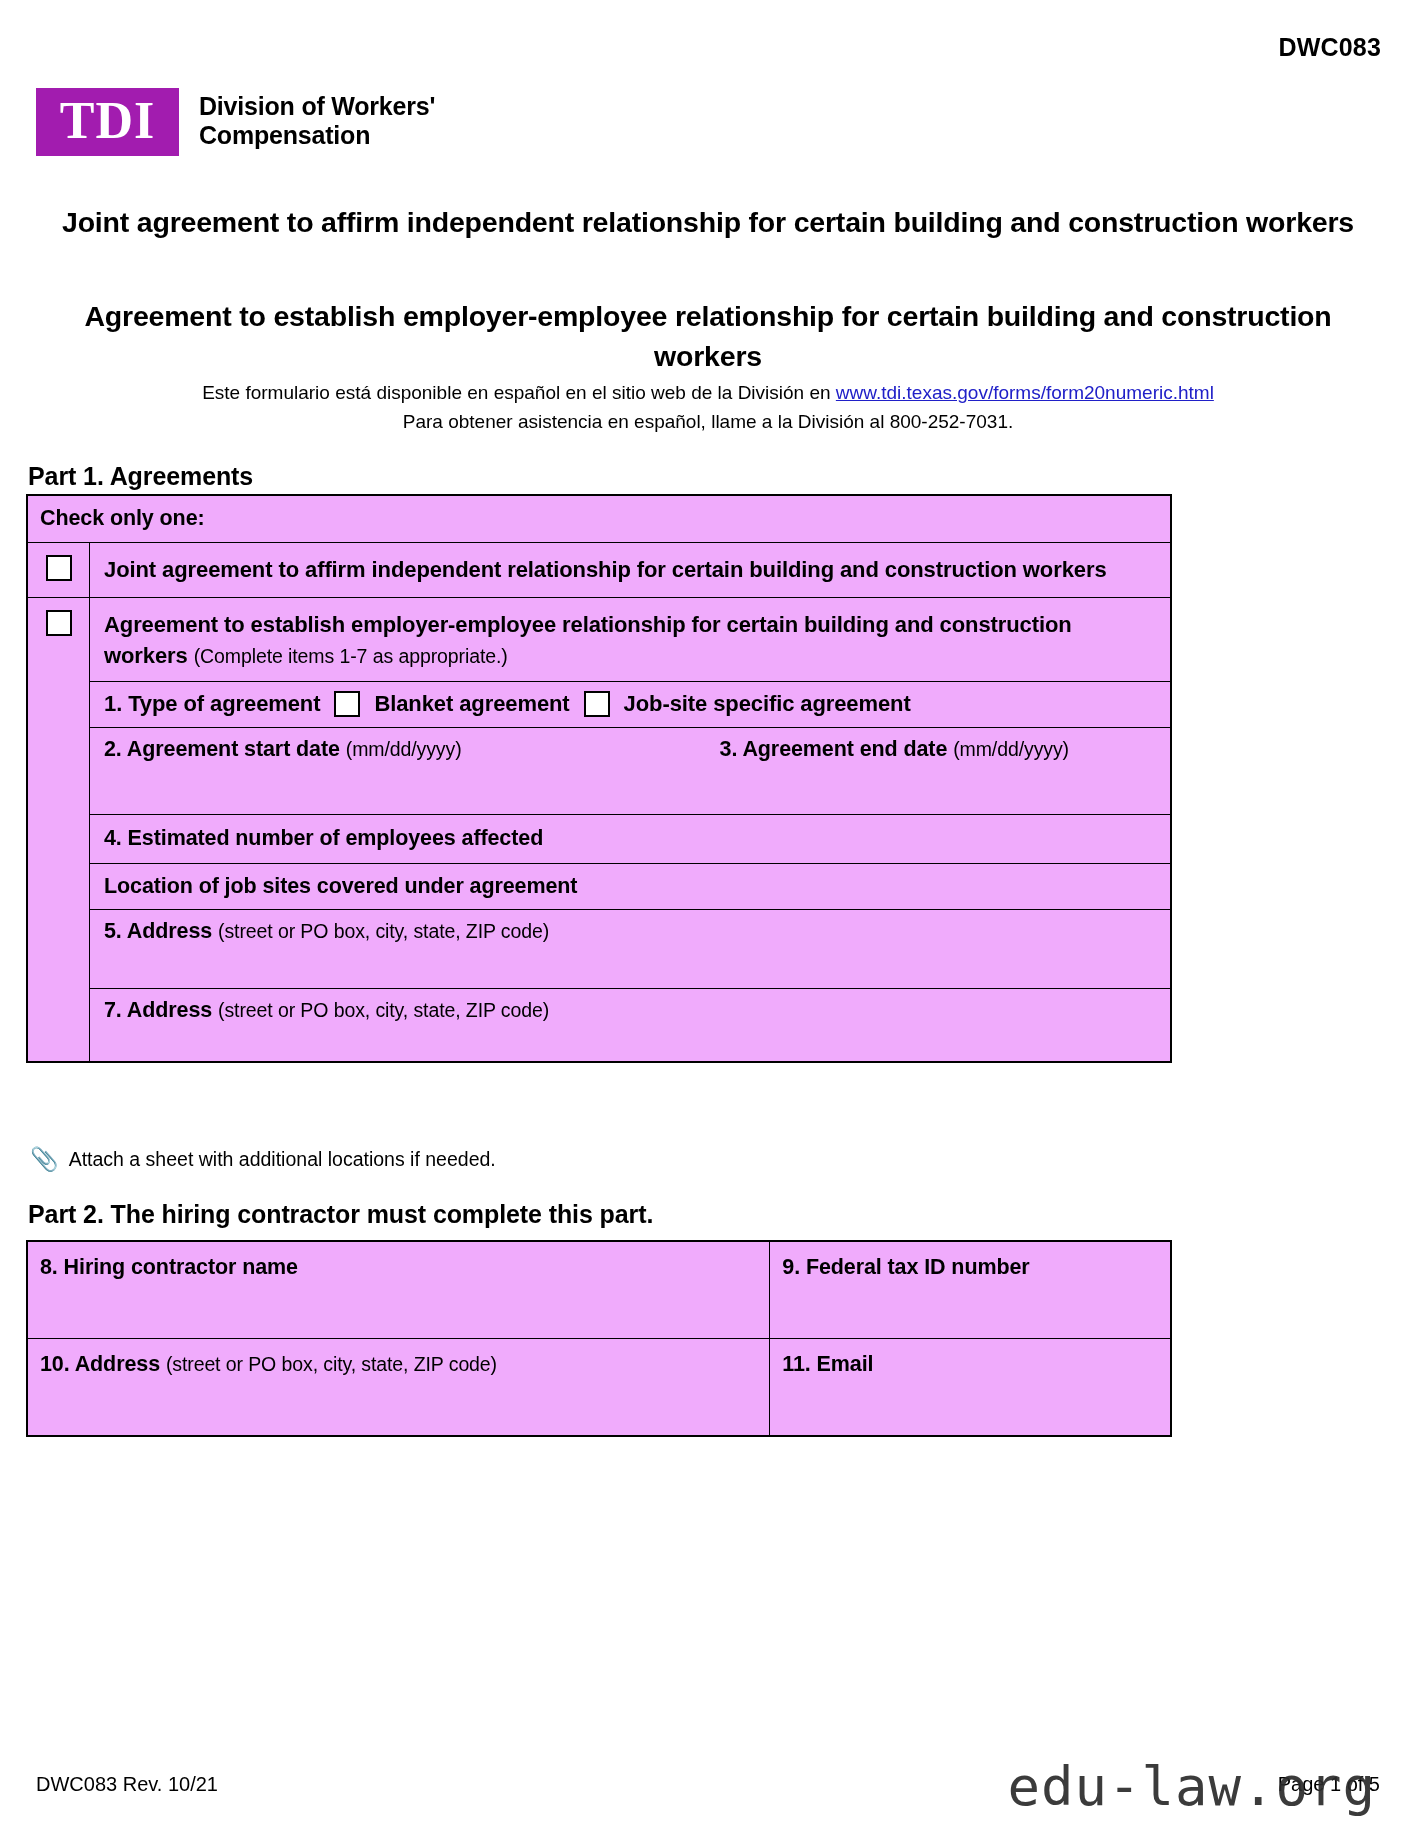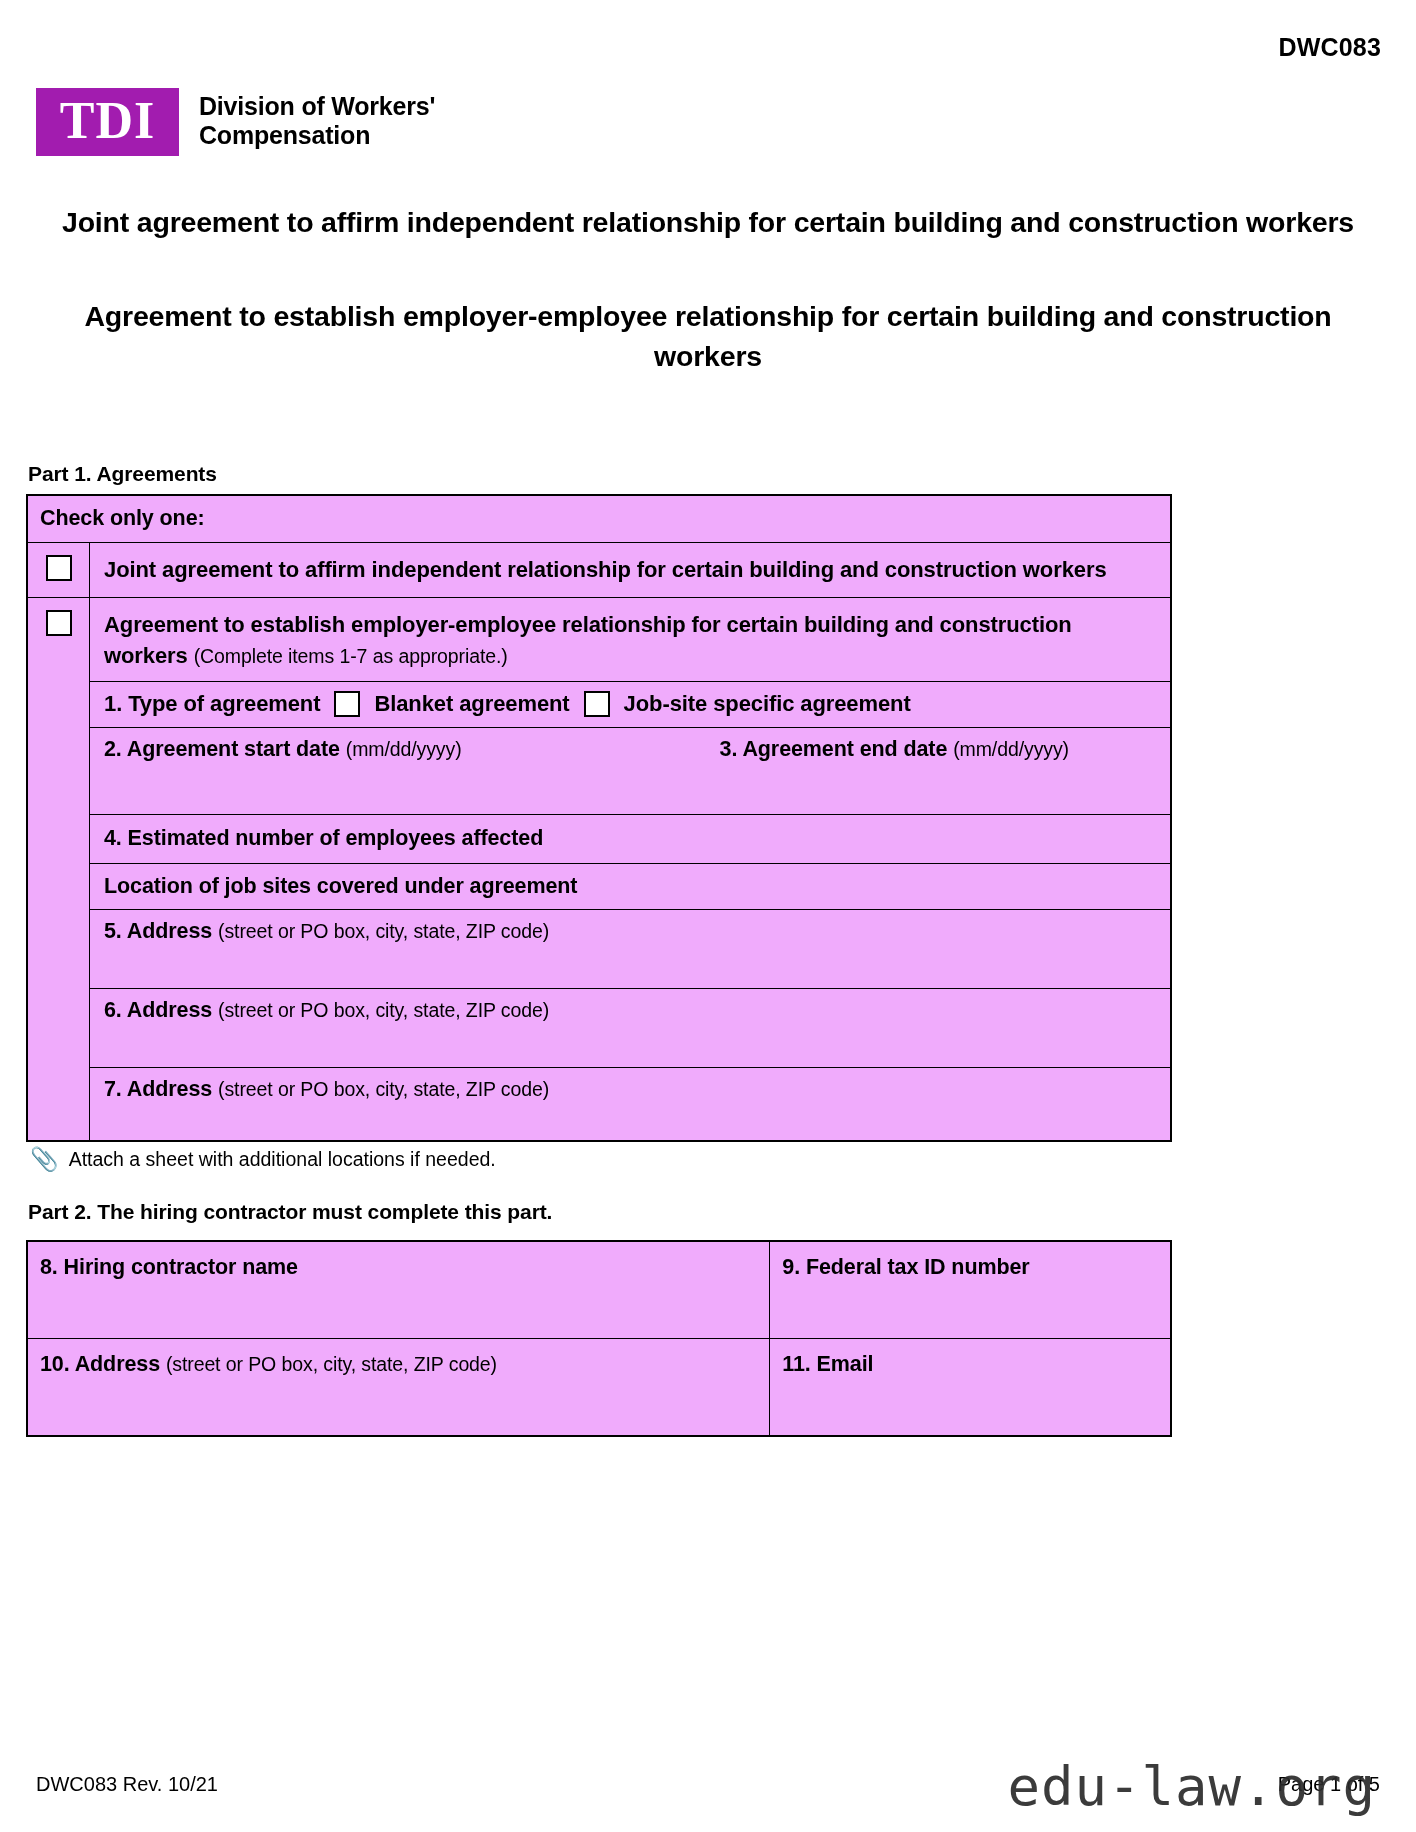--- a/index.html
+++ b/index.html
@@ -98,21 +98,21 @@
     line-height: 1.52;
   }
   .spanish-note a {
     color: #2020c8;
     text-decoration: underline;
   }
 
   
   .part-heading {
     position: absolute;
-    font-size: 21px;
+    font-size: 25px;
     font-weight: bold;
     letter-spacing: -0.1px;
   }
   #part1-heading { top: 462px; left: 28px; }
   #part2-heading { top: 1200px; left: 28px; }
 
   
   .tbl {
     position: absolute;
     border: 2.5px solid #000;
@@ -253,20 +253,24 @@
     </div>
     <div class="agency-name">
       <div>Division of Workers'</div>
       <div>Compensation</div>
     </div>
   </div>
 
   <div class="title-main">Joint agreement to affirm independent relationship for certain building and construction workers</div>
   <div class="title-sub">Agreement to establish employer-employee relationship for certain building and construction workers</div>
 
+  <div class="spanish-note">
+    <div><span>Este formulario está disponible en español en el sitio web de la División en </span><a href="#">www.tdi.texas.gov/forms/form20numeric.html</a></div>
+    <div>Para obtener asistencia en español, llame a la División al 800-252-7031.</div>
+  </div>
 
   <div class="part-heading" id="part1-heading">Part 1. Agreements</div>
 
   <div class="tbl" id="part1-table">
 
     <div class="row">
       <div class="cell lbl" style="flex:1; padding-top:9px; padding-bottom:9px;">Check only one:</div>
     </div>
 
     <div class="row">
@@ -319,26 +323,20 @@
             </div>
           </div>
 
           <div class="subrow">
             <div class="subcell" style="flex:1; height:78px;">
               <span>5. Address</span>
               <span class="hint">(street or PO box, city, state, ZIP code)</span>
             </div>
           </div>
 
-          <div class="subrow">
-            <div class="subcell" style="flex:1; height:78px;">
-              <span>6. Address</span>
-              <span class="hint">(street or PO box, city, state, ZIP code)</span>
-            </div>
-          </div>
 
           <div class="subrow">
             <div class="subcell" style="flex:1; height:72px;">
               <span>7. Address</span>
               <span class="hint">(street or PO box, city, state, ZIP code)</span>
             </div>
           </div>
 
         </div>
       </div>

